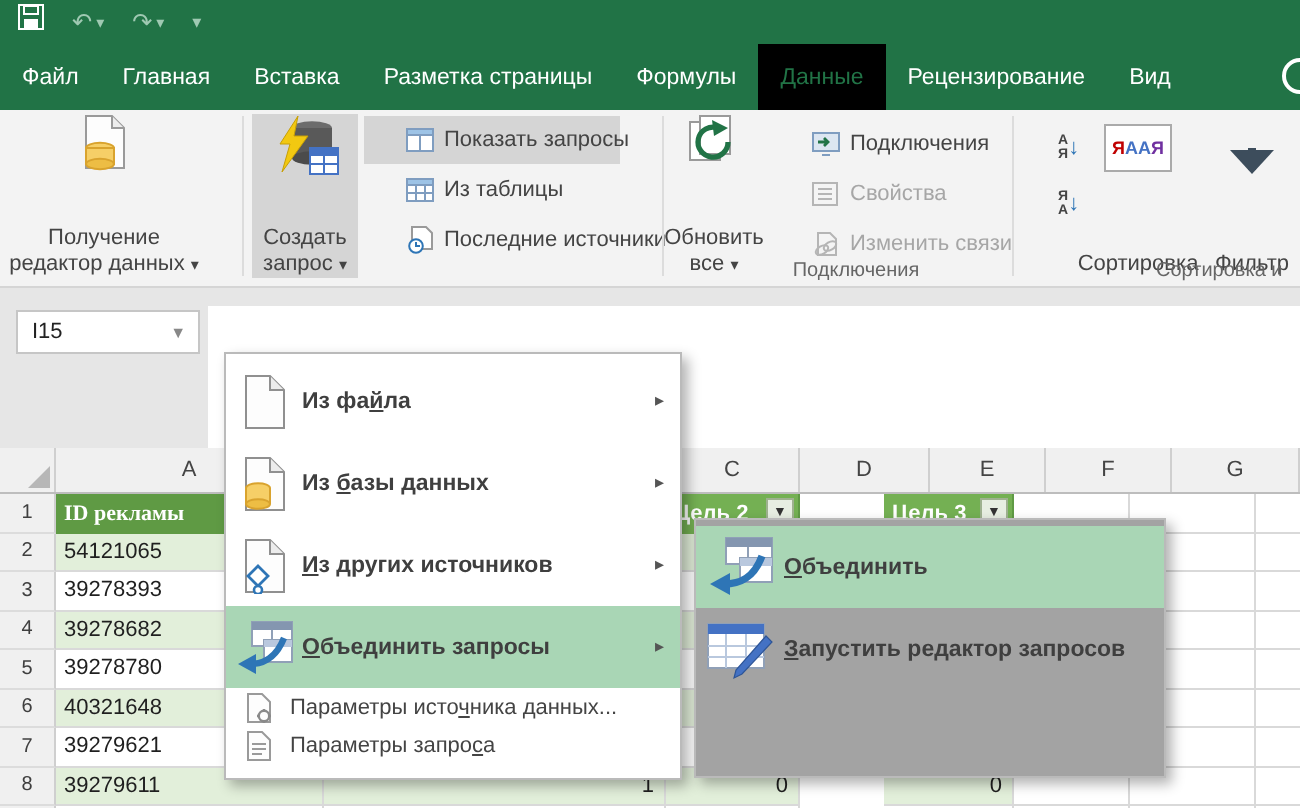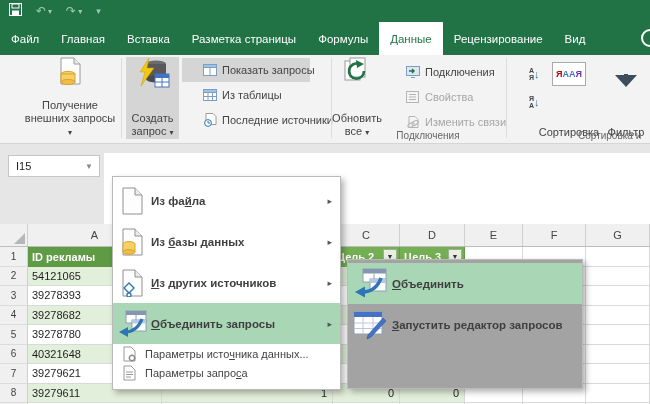--- a/index.html
+++ b/index.html
@@ -12,21 +12,21 @@
   .titlebar{position:absolute;left:0;top:0;width:650px;height:22px;background:#217346;
             display:flex;align-items:center;}
   .qat-btn{color:#9fc9b2;font-size:12px;line-height:22px;margin-left:14px;}
   .qat-caret{color:#9fc9b2;font-size:8px;margin-left:2px;}
   .save-svg{margin-left:9px;}
 
   
   .tabbar{position:absolute;left:0;top:22px;width:650px;height:33px;background:#217346;
           display:flex;align-items:stretch;}
   .tab{color:#fff;font-size:11.5px;display:flex;align-items:center;padding:0 11px;white-space:nowrap;}
-  .tab.active{background:#ffffff;color:#217346;}
+  .tab.active{background:#000000;color:#217346;}
   .account-circle{position:absolute;right:-9px;top:7px;width:18px;height:18px;border:2px solid #fff;
                   border-radius:50%;}
 
   
   .ribbon{position:absolute;left:0;top:55px;width:650px;height:89px;background:#f3f3f3;
           border-bottom:1px solid #d5d5d5;}
   .rsep{position:absolute;top:3px;height:80px;width:1px;background:#dcdcdc;}
   .bigbtn{position:absolute;top:2px;height:82px;display:flex;flex-direction:column;align-items:center;}
   .bigbtn .blabel{font-size:11px;color:#444;text-align:center;line-height:13px;margin-top:auto;}
   .pressed{background:#d5d5d5;}
@@ -67,24 +67,24 @@
   
   .grid{position:absolute;left:0;top:247px;width:650px;height:157px;background:#fff;}
   .r{display:flex;height:19.5px;}
   .g{width:28px;flex:none;background:#f0f0f0;border-right:1px solid #cfcfcf;border-bottom:1px solid #dcdcdc;
      font-size:10px;color:#3f3f3f;display:flex;align-items:center;justify-content:center;}
   .c{border-right:1px solid #d9d9d9;border-bottom:1px solid #d9d9d9;font-size:11px;color:#1f1f1f;
      display:flex;align-items:center;flex:none;overflow:hidden;white-space:nowrap;}
   .ca{width:134px;padding-left:4px;}
   .cb{width:171px;justify-content:flex-end;padding-right:5px;}
   .cc{width:67px;justify-content:flex-end;padding-right:5px;}
-  .cd{width:65px;justify-content:flex-end;padding-right:5px;}
+  .cd{width:65px;justify-content:flex-end;padding-right:5px;margin-left:42px;}
   .ce{width:58px;}.cf{width:63px;}.cg{width:64px;}
   .bd{background:#e2efda;}
-  .h-a{background:#5f9a44;color:#fff;font-weight:bold;border-right:1px solid #4f8338;border-bottom:none;}
+  .h-a{background:#5f9a44;color:#fff;font-weight:bold;border-right:1px solid #4f8338;border-bottom:none;font-family:Liberation Serif, serif;}
   .h-bcd{background:#74b053;color:#fff;font-weight:bold;border-right:1px solid #5f9a44;border-bottom:none;
          position:relative;padding-left:4px;}
   .filterbox{position:absolute;right:2px;top:2px;bottom:2px;width:14px;background:#e7eee2;
              border:1px solid #9eb18f;display:flex;align-items:center;justify-content:center;
              font-size:7px;color:#333;}
 
   
   .menu{position:absolute;left:112px;top:137px;width:229px;height:214px;background:#fff;
         border:1px solid #bababa;box-shadow:3px 3px 6px rgba(0,0,0,.3);padding-top:3px;z-index:50;margin-top:39px;}
   .submenu{position:absolute;left:347px;top:259px;width:236px;height:130px;background:#a3a3a3;
@@ -127,32 +127,32 @@
     <div class="tab">Разметка страницы</div>
     <div class="tab">Формулы</div>
     <div class="tab active">Данные</div>
     <div class="tab">Рецензирование</div>
     <div class="tab">Вид</div>
     <div class="account-circle"></div>
   </div>
 
   <div class="ribbon">
 
-    <div class="bigbtn" style="left:22px;width:96px;">
+    <div class="bigbtn" style="left:4px;width:96px;">
       <span>
         <svg width="28" height="30" viewBox="0 0 28 30">
           <path d="M5 1 h13 l6 6 v20 H5 z" fill="#fdfdfd" stroke="#9a9a9a"></path>
           <path d="M18 1 v6 h6" fill="#ececec" stroke="#9a9a9a"></path>
           <ellipse cx="12" cy="17" rx="7" ry="2.6" fill="#f6cf67" stroke="#d9a32e"></ellipse>
           <rect x="5" y="17" width="14" height="8" fill="#f6cf67" stroke="#d9a32e"></rect>
           <ellipse cx="12" cy="25" rx="7" ry="2.6" fill="#edbd44" stroke="#d9a32e"></ellipse>
         </svg>
       </span>
       <span class="blabel"><span>Получение</span><br>
-        <span>внешних запросы</span> <span class="caret">▾</span></span>
+        <span>редактор данных</span> <span class="caret">▾</span></span>
     </div>
 
     <div class="rsep" style="left:121px"></div>
 
     <div class="bigbtn pressed" style="left:126px;width:53px;">
       <span>
         <svg width="34" height="32" viewBox="0 0 34 32">
           <ellipse cx="20" cy="7" rx="10" ry="3.4" fill="#6c6c6c"></ellipse>
           <rect x="10" y="7" width="20" height="15" fill="#595959"></rect>
           <ellipse cx="20" cy="22" rx="10" ry="3.4" fill="#4b4b4b"></ellipse>

